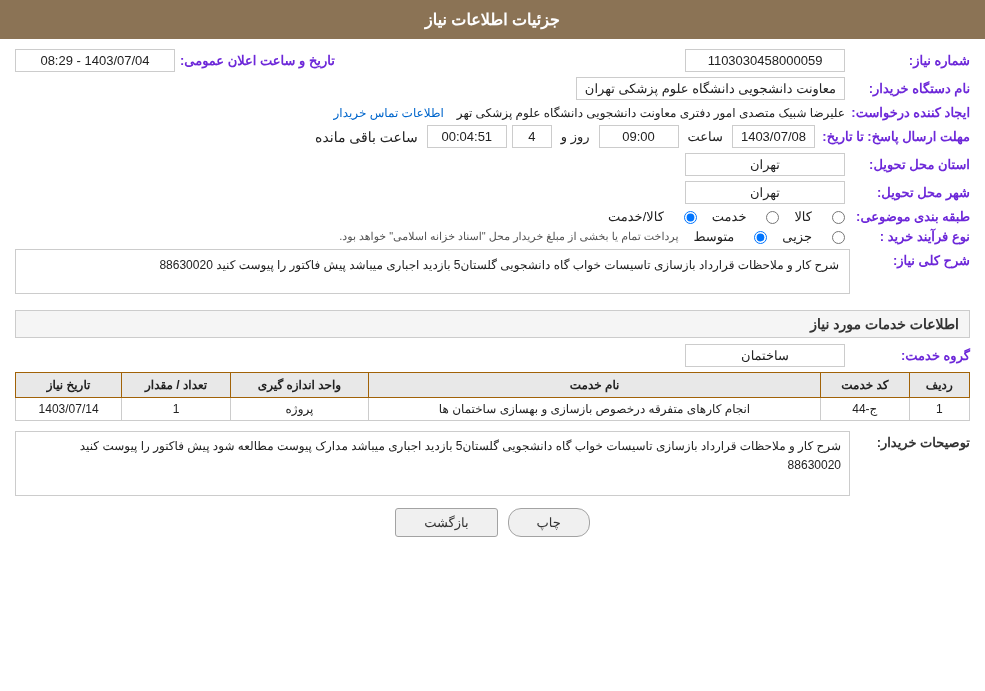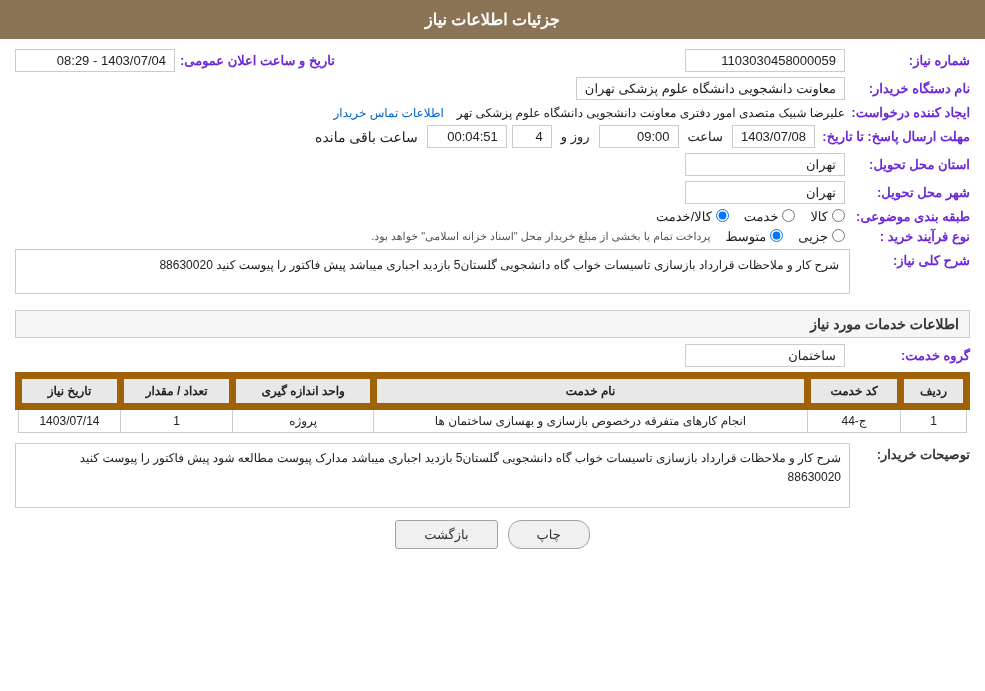--- a/index.html
+++ b/index.html
@@ -38,20 +38,21 @@
       color: #6d28d9;
       min-width: 120px;
       text-align: right;
       flex-shrink: 0;
     }
     .value-box {
       border: 1px solid #ccc;
       padding: 3px 8px;
       background: #fff;
       min-width: 80px;
+      text-align: center;
     }
     .value-box.wide {
       min-width: 260px;
       margin-left: 6px;
     }
     .value-box.medium {
       min-width: 160px;
     }
     .link-text {
       color: #0066cc;
@@ -66,34 +67,34 @@
       margin-bottom: 6px;
       color: #333;
     }
     .radio-group {
       display: flex;
       gap: 15px;
       align-items: center;
     }
     .radio-item {
       display: flex;
-      align-items: flex-start;
-      gap: 4px;
+      align-items: flex-end;
+      gap: 20px;
     }
     .table-section {
       margin-bottom: 10px;
     }
     table {
       width: 100%;
       border-collapse: collapse;
       font-size: 12px;
     }
     table th {
       background: #e8e8e8;
-      border: 7px solid #a16207;
+      border: 1px solid #a16207;
       padding: 5px 8px;
       text-align: center;
       font-weight: bold;
     }
     table td {
       border: 1px solid #ccc;
       padding: 4px 8px;
       text-align: center;
     }
     .description-box {

